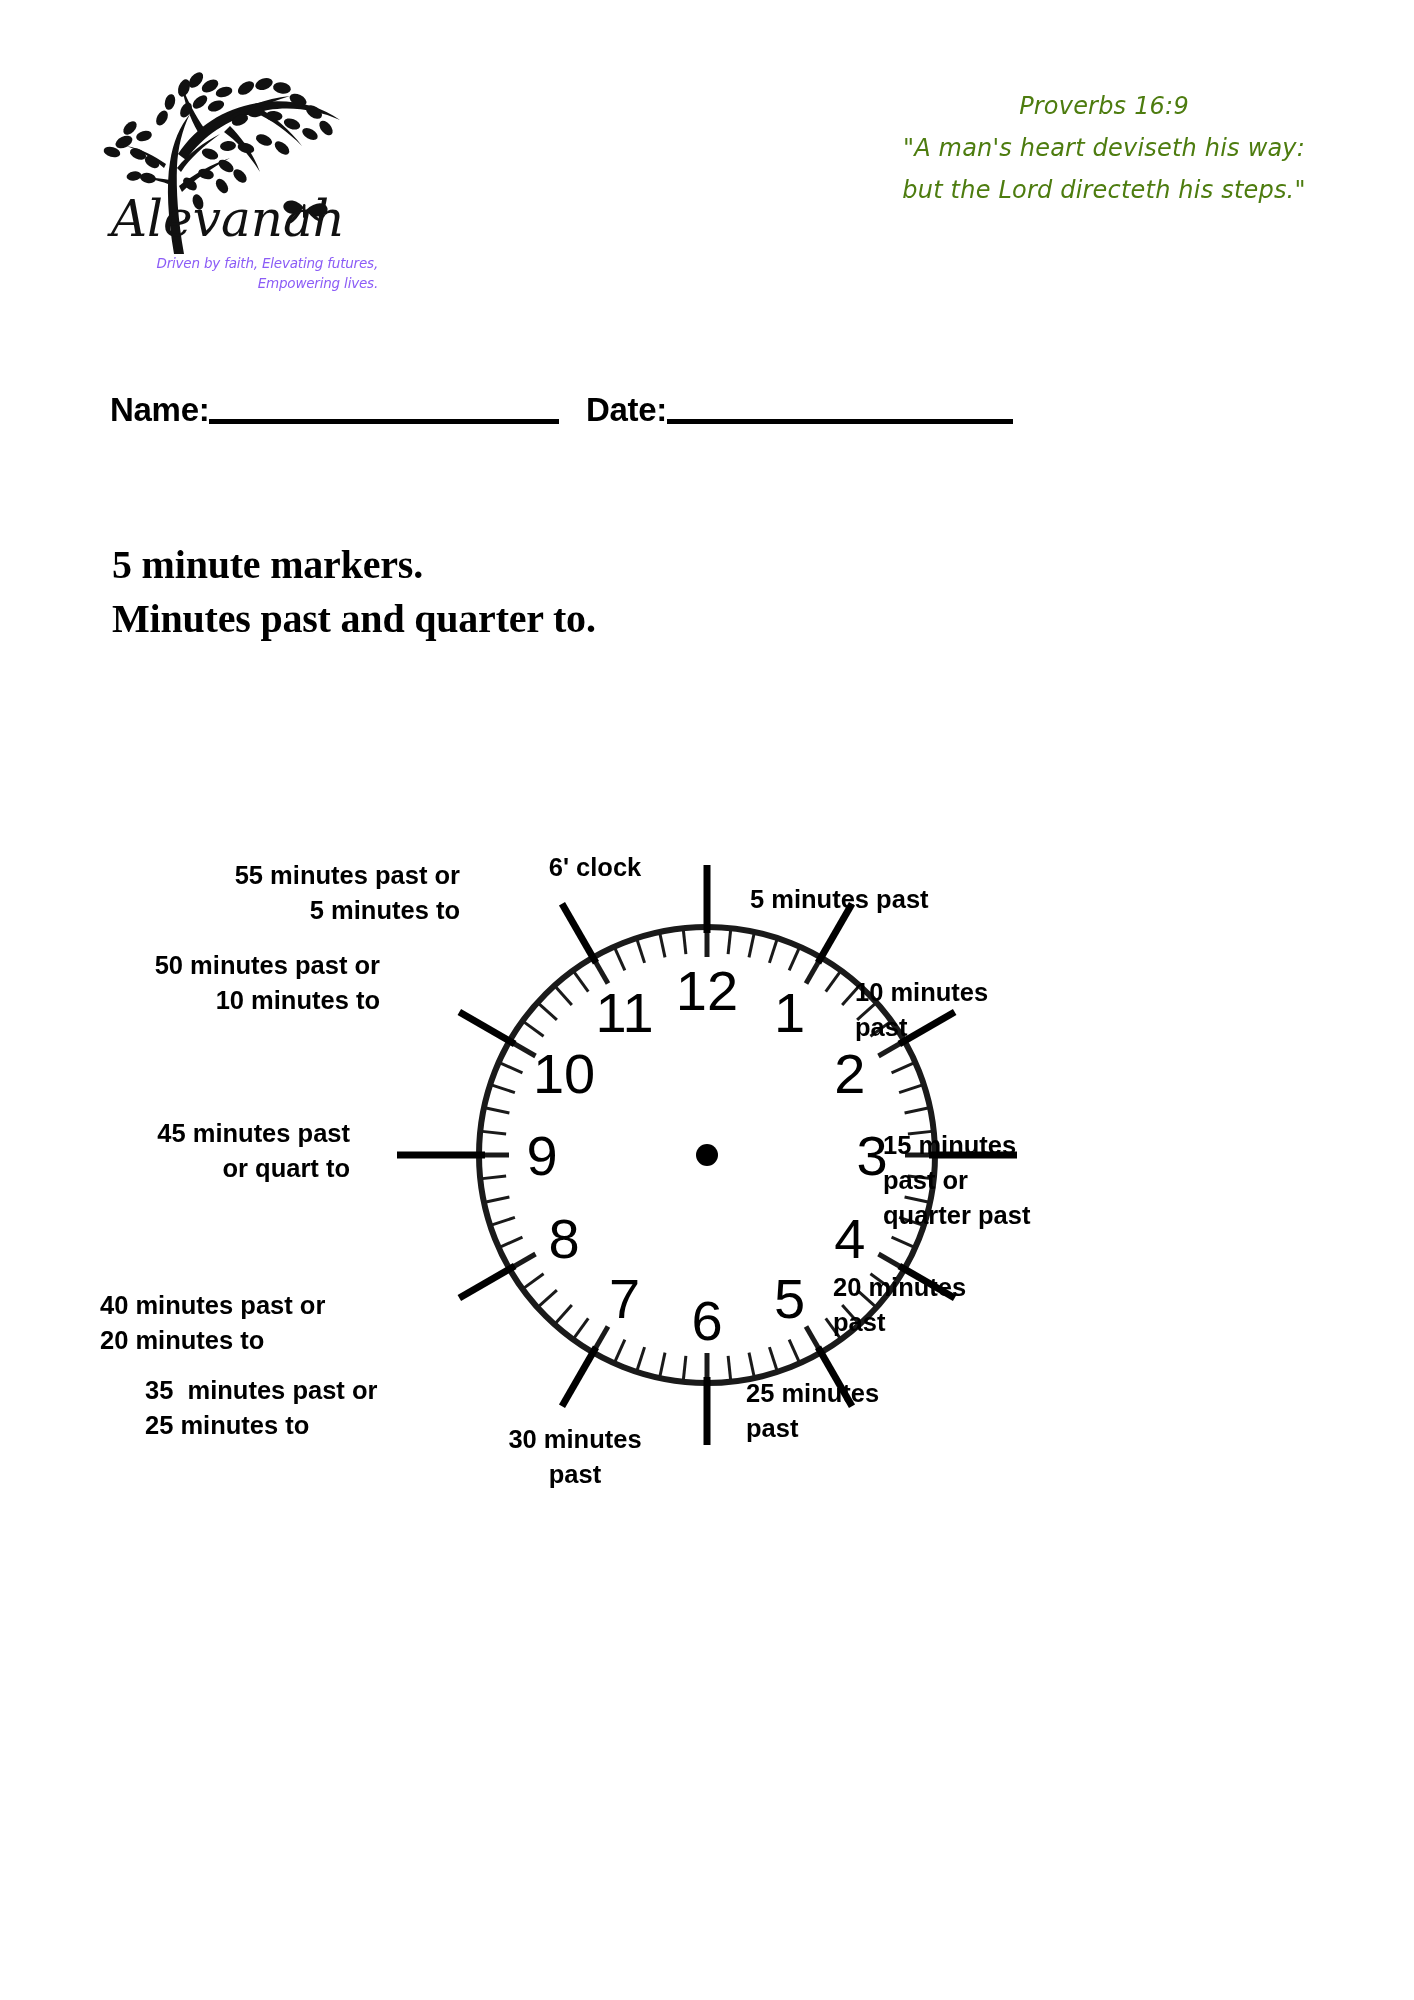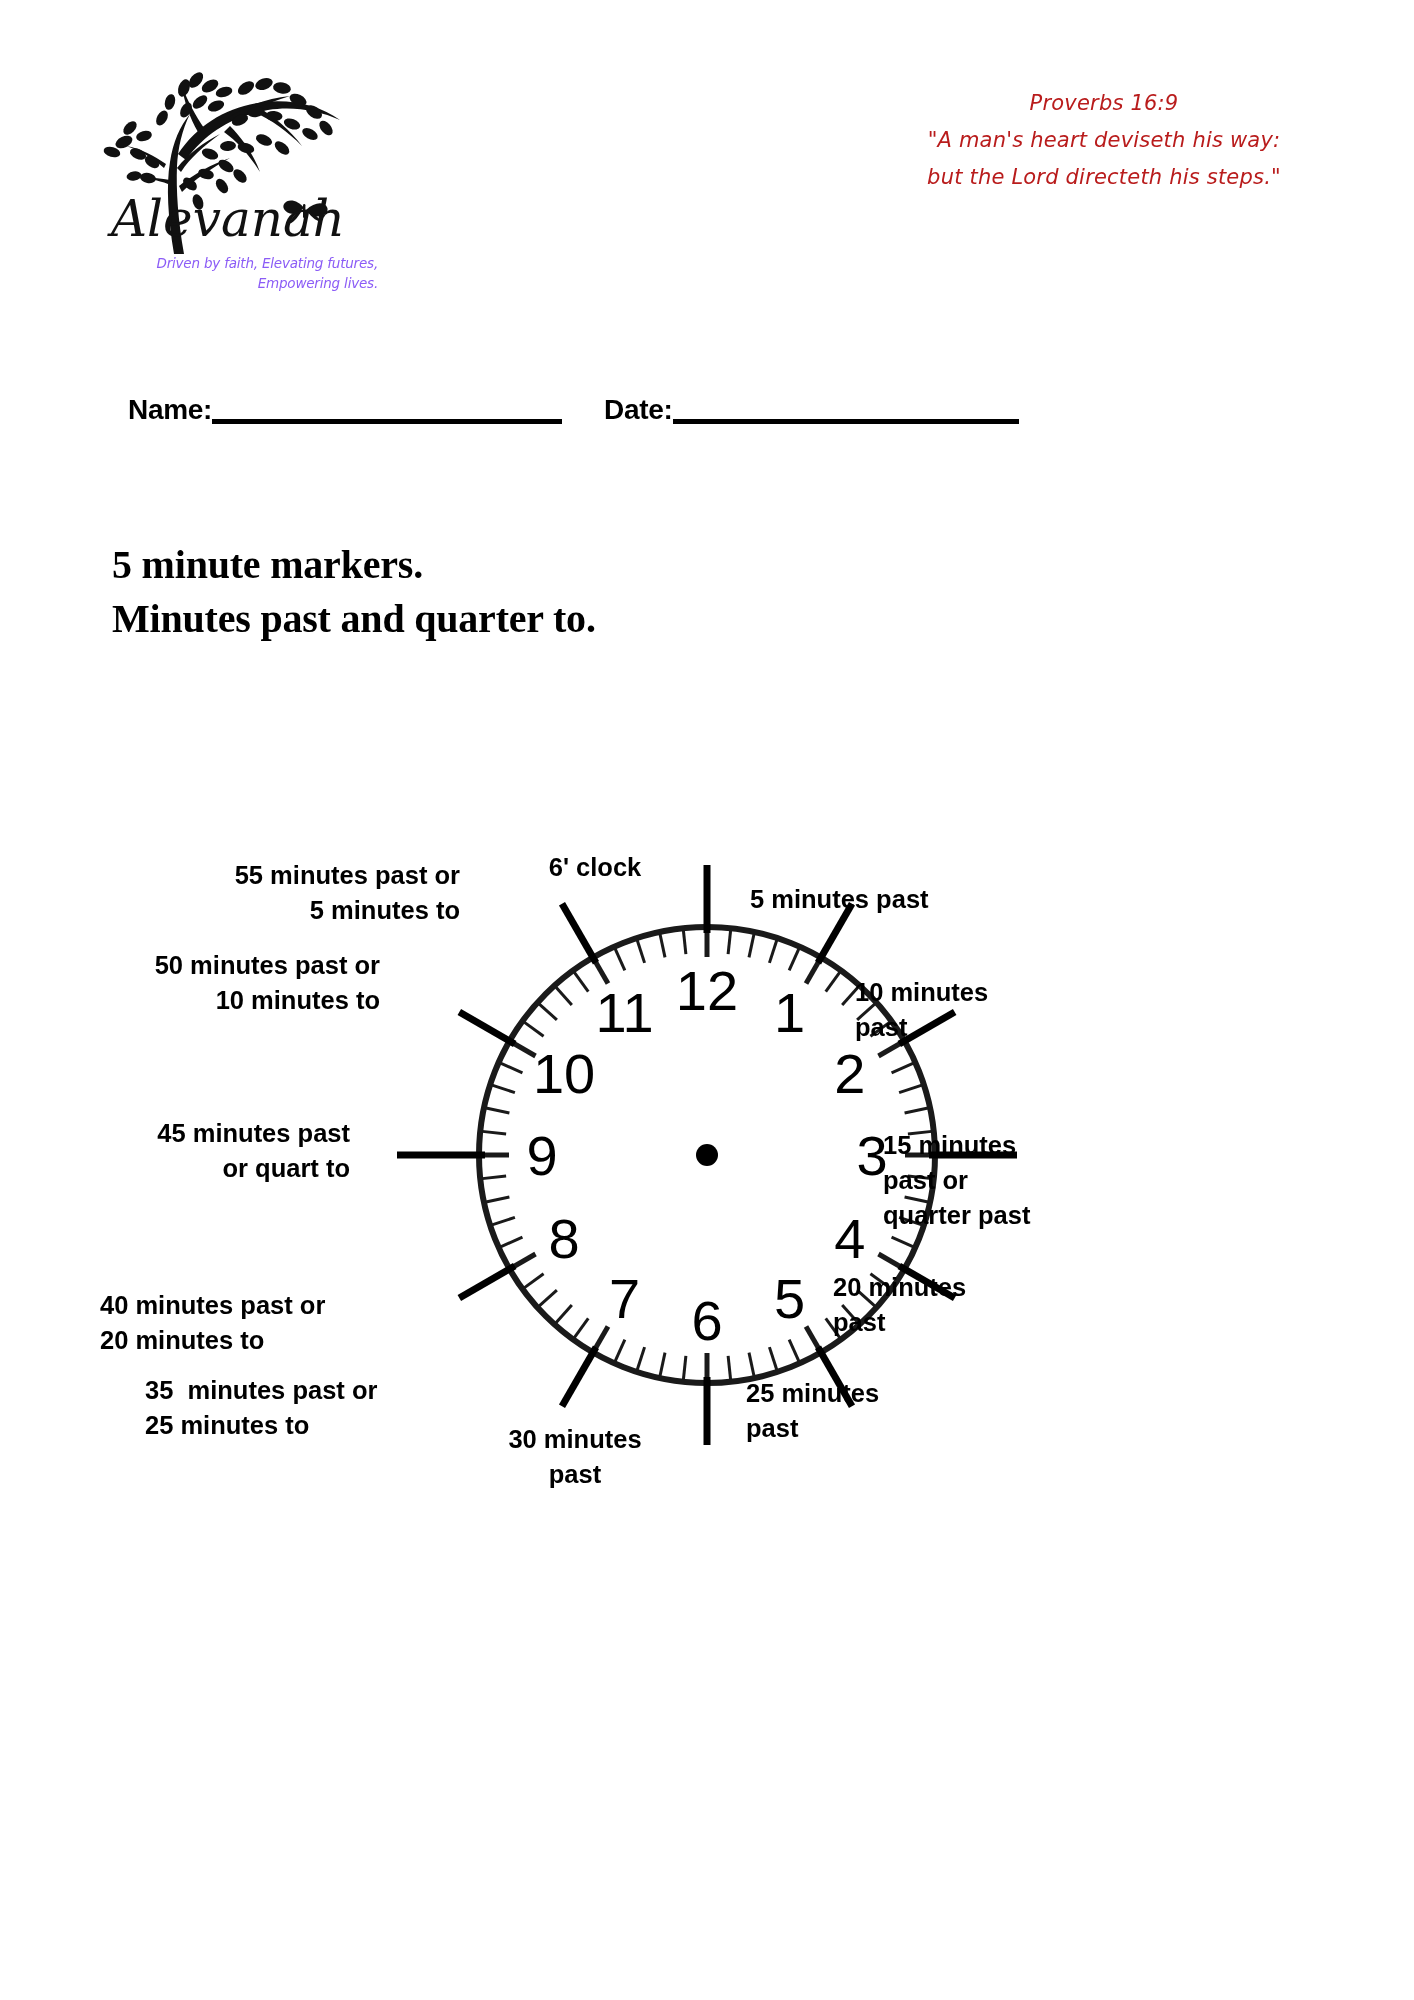--- a/index.html
+++ b/index.html
@@ -51,46 +51,45 @@
   }
 
   .verse-block {
     position: absolute;
     right: 90px;
     top: 85px;
     width: 440px;
     text-align: center;
     font-family: "DejaVu Sans", sans-serif;
     font-style: italic;
-    font-size: 21px;
+    font-size: 24px;
     line-height: 1.75;
-    color: #b91c1c;
+    color: #4d7c0f;
     letter-spacing: 0.2px;
   }
 
   
   .namedate {
     position: absolute;
     left: 110px;
     top: 392px;
     width: 1210px;
     height: 60px;
   }
   .field {
     position: absolute;
     display: flex;
     align-items: flex-end;
   }
   .field-label {
     font-family: "Liberation Sans", sans-serif;
     font-weight: bold;
-    font-size: 28px;
+    font-size: 33px;
     line-height: 36px;
     letter-spacing: -0.3px;
-    margin-left: 18px;
   }
   .field-rule {
     display: inline-block;
     border-bottom: 5px solid #000;
     margin-bottom: 4px;
   }
   .field-name { left: 0; top: 0; }
   .field-name .field-rule { width: 350px; }
   .field-date { left: 476px; top: 0; align-items: flex-end; }
   .field-date .field-rule { width: 346px; }

